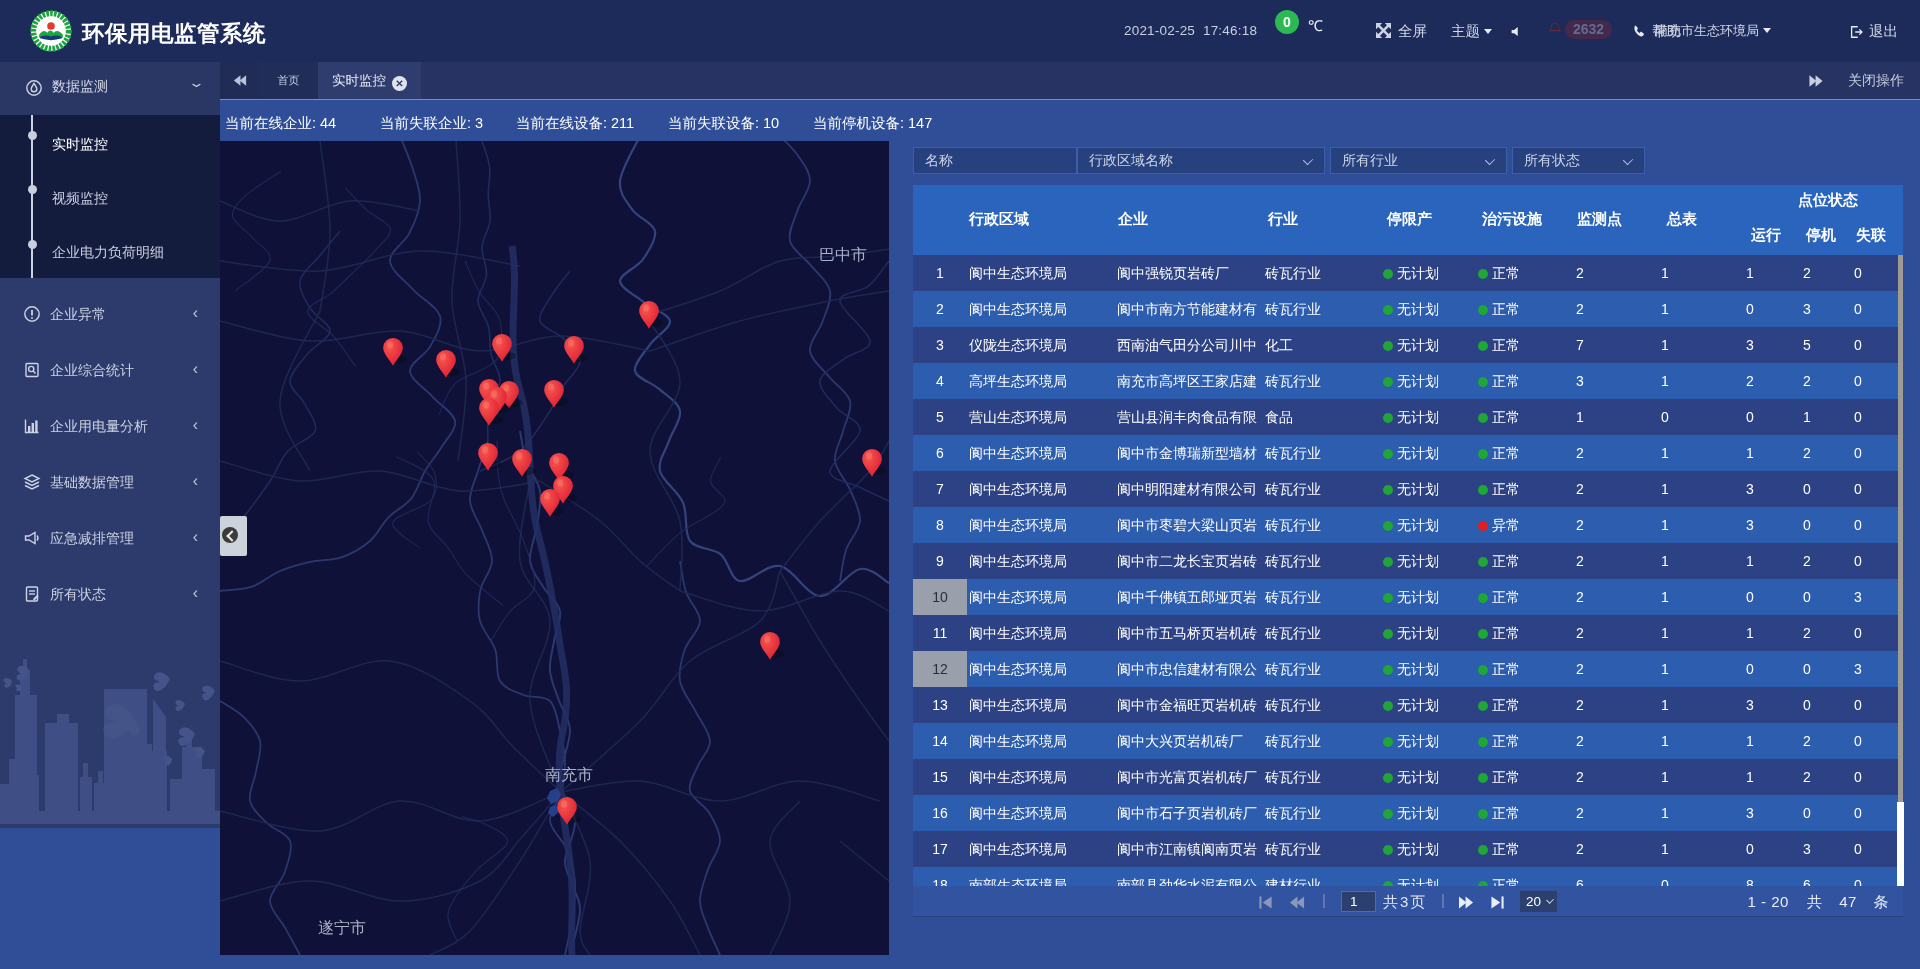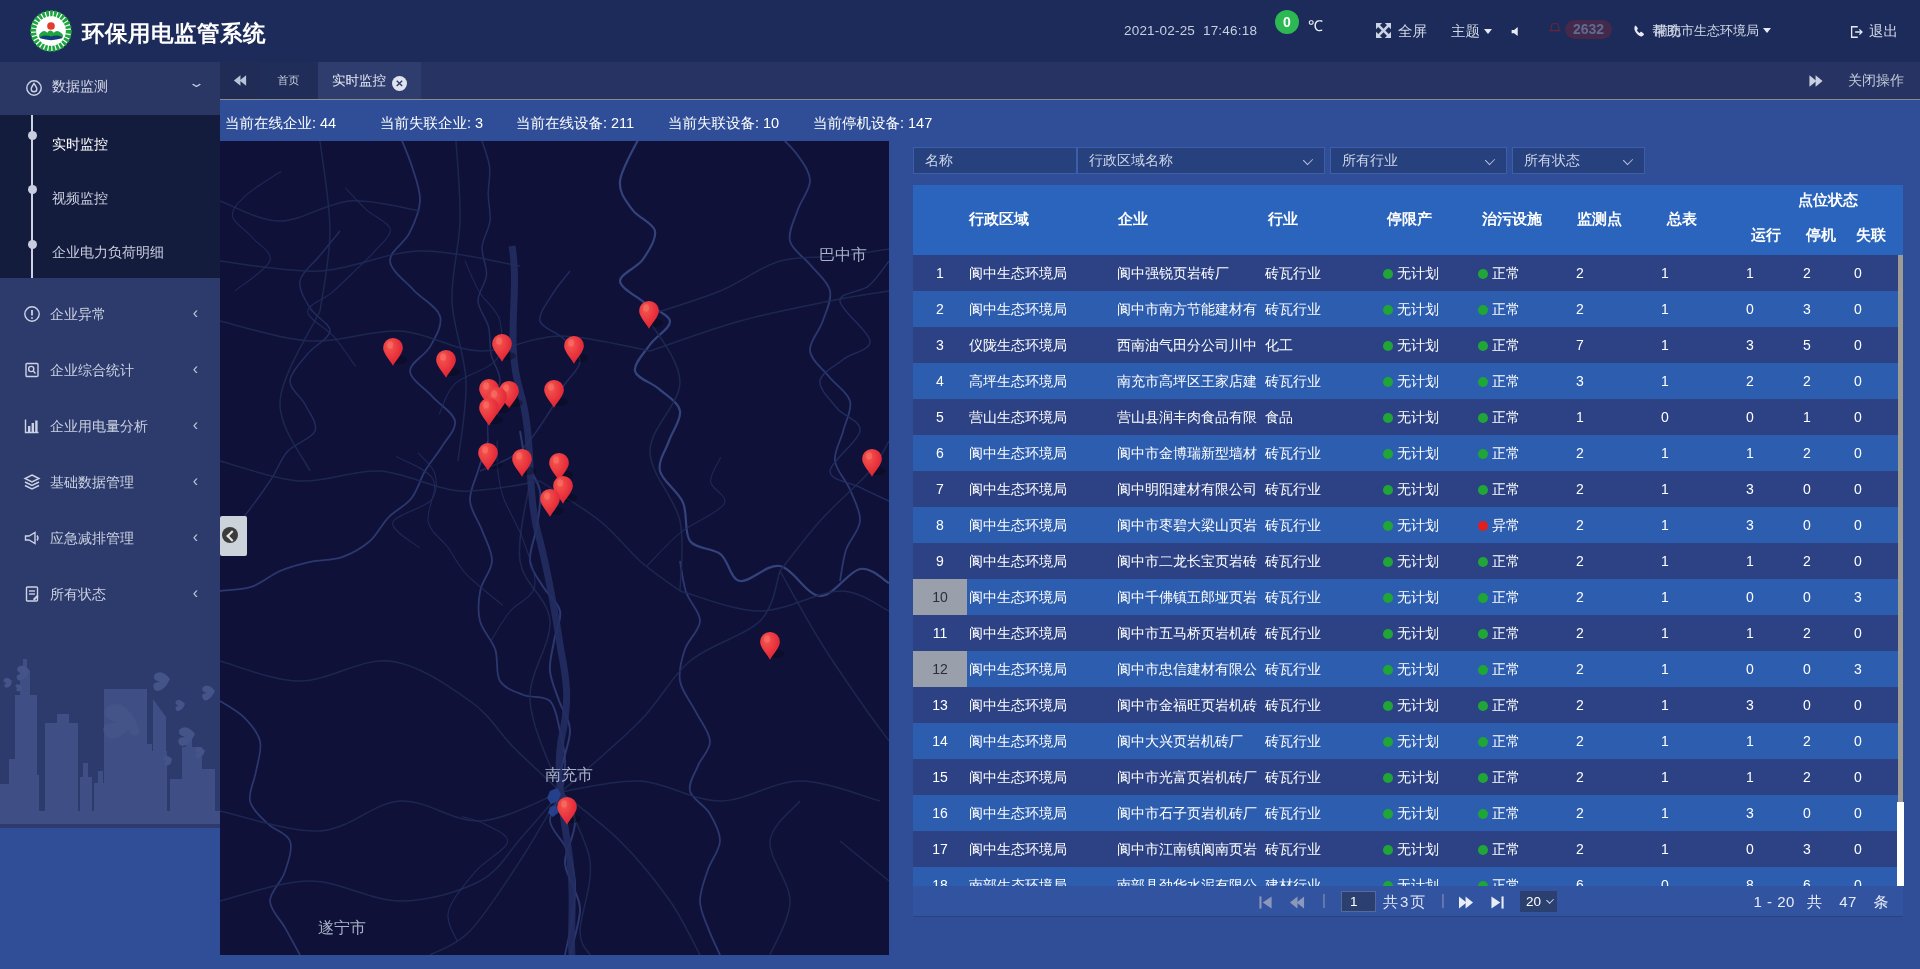--- a/index.html
+++ b/index.html
@@ -702,14 +702,14 @@
    <span class="sep" style="left:528px">|</span>
    <span class="ic" style="left:545px"><svg width="16" height="15" viewBox="0 0 17 16">
           <path d="M8 1.5 L16 8 8 14.5 Z" fill="#e9edf5"></path>
           <path d="M1 1.5 L9 8 1 14.5 Z" fill="#e9edf5"></path>
         </svg></span>
    <span class="ic" style="left:577px"><svg width="15" height="15" viewBox="0 0 16 16">
           <path d="M1.5 1.5 L11 8 1.5 14.5 Z" fill="#e9edf5"></path>
           <rect x="12.3" y="1.5" width="2.2" height="13" fill="#e9edf5"></rect>
         </svg></span>
    <span class="psel">20<span class="chev"></span></span>
-   <span class="range">1 - 20<span style="word-spacing:12px;margin-left:12px">共 47 条</span></span>
+   <span class="range">1 - 20<span style="word-spacing:12px;margin-left:18px">共 47 条</span></span>
  </div>
 </div>
 </body></html>

